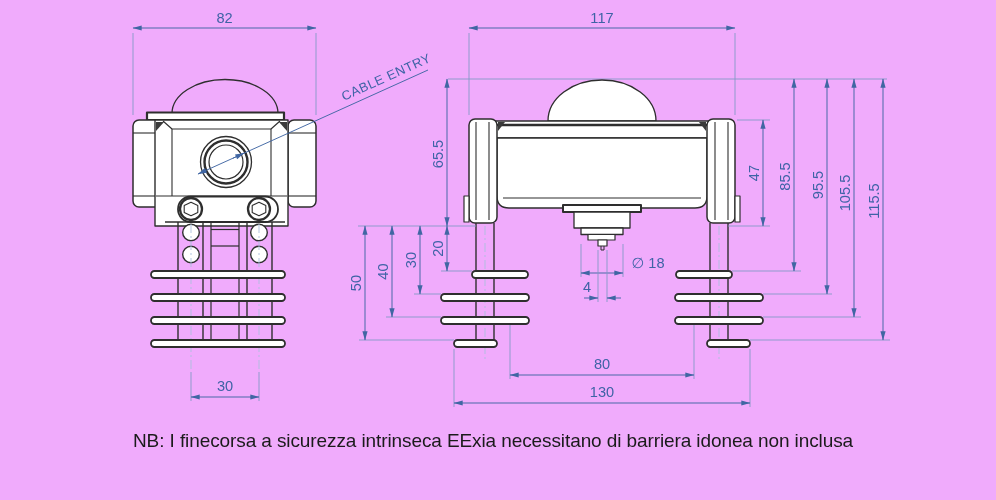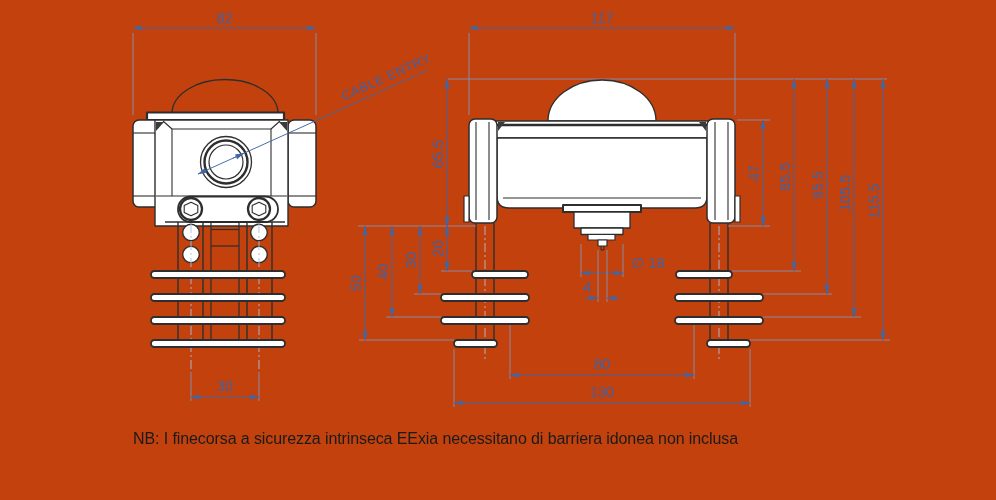--- a/index.html
+++ b/index.html
@@ -1,33 +1,33 @@
 <!DOCTYPE html>
 <html><head>
 <meta charset="utf-8">
 <style>
   html,body { margin:0; padding:0; background:#ffffff; }
-  #stage { position:relative; width:996px; height:500px; background:#c2410c; overflow:hidden;
+  #stage { position:relative; width:996px; height:500px; background:#f0abfc; overflow:hidden;
            font-family:"Liberation Sans", sans-serif; }
   svg { position:absolute; left:0; top:0; }
 
   
   .s   { stroke:#2e2e2e; fill:none; stroke-linecap:butt; stroke-linejoin:round; }
   .sf  { stroke:#2e2e2e; fill:#ffffff; stroke-linejoin:round; }
   .dk  { fill:#3a3a3a; stroke:none; }
 
   
   .dim { stroke:#4066a3; fill:none; stroke-width:0.95; }
   .ext { stroke:#7d99c4; fill:none; stroke-width:0.85; }
   .cl  { stroke:#aabfde; fill:none; stroke-width:0.9; stroke-dasharray:9 3 2 3; }
 
   text.d  { fill:#3e63a6; font-size:14.6px; font-family:"Liberation Sans", sans-serif; }
   text.ce { fill:#3e63a6; font-size:13px; letter-spacing:0.6px; font-family:"Liberation Sans", sans-serif; }
 
-  .note { position:absolute; left:133px; color:#1b1b1b; font-size:16px; white-space:nowrap;
+  .note { position:absolute; left:133px; color:#1b1b1b; font-size:19px; white-space:nowrap;
           font-family:"Liberation Sans", sans-serif; letter-spacing:-0.1px; }
   .note-it { top:430px; }
   .note-en { top:456px; font-style:italic; }
 </style>
 </head>
 <body>
 
 <div id="stage">
 
 <svg width="996" height="420" viewBox="0 0 996 420">

